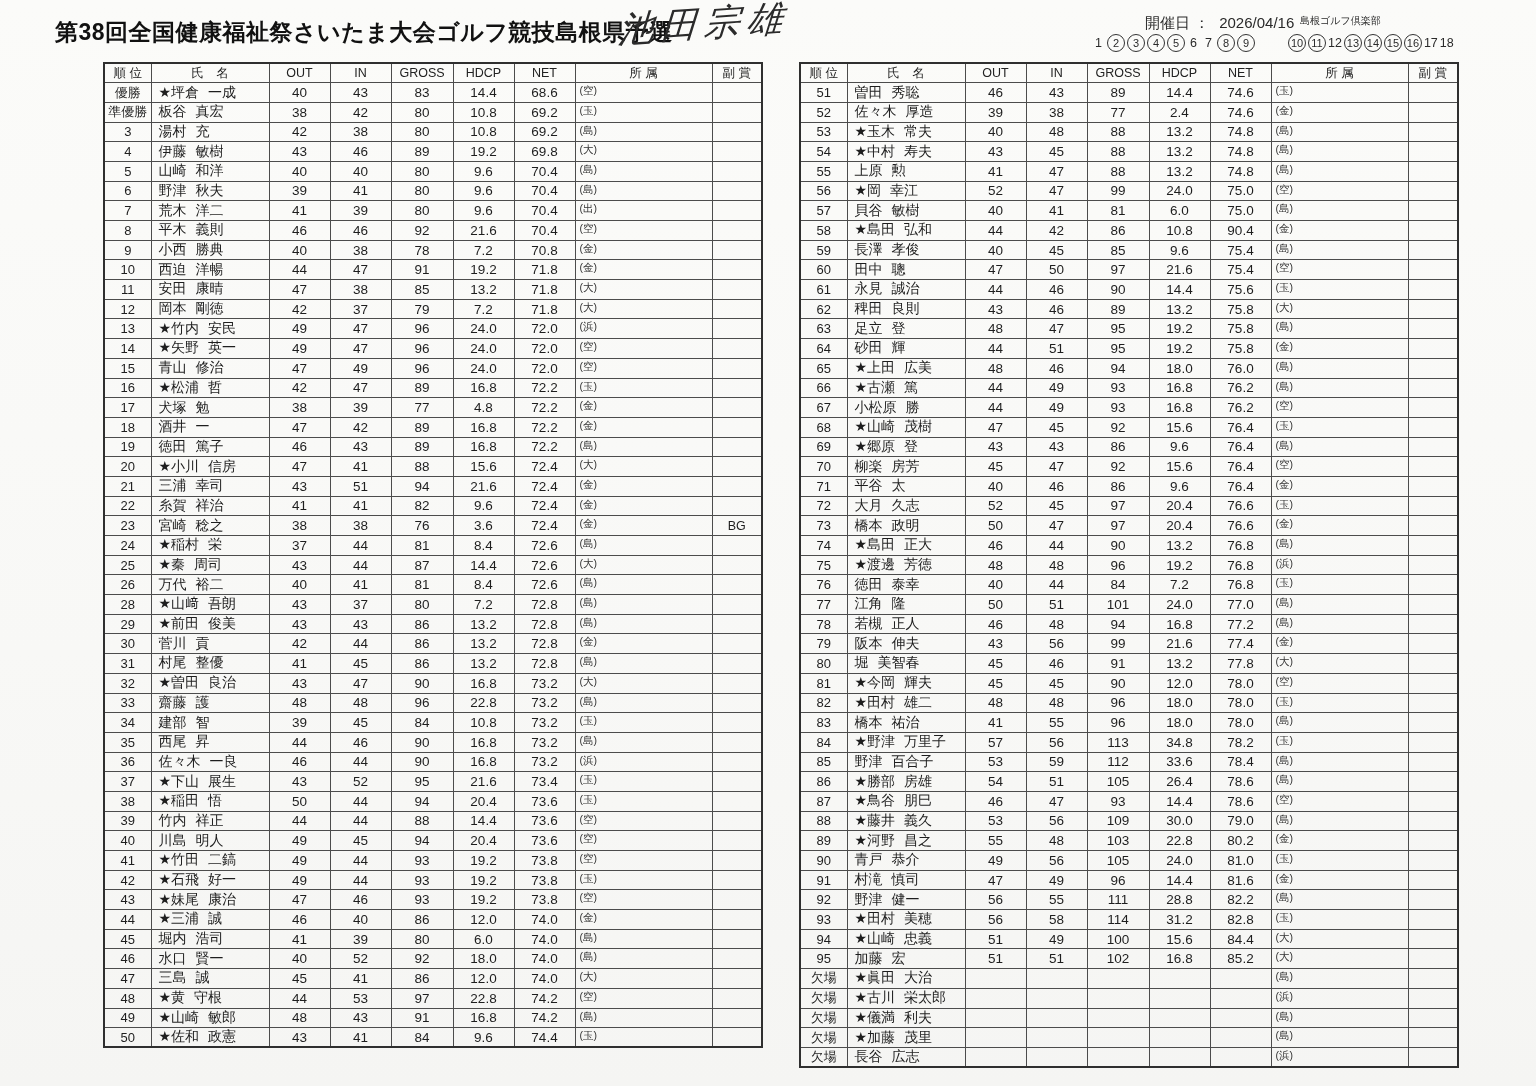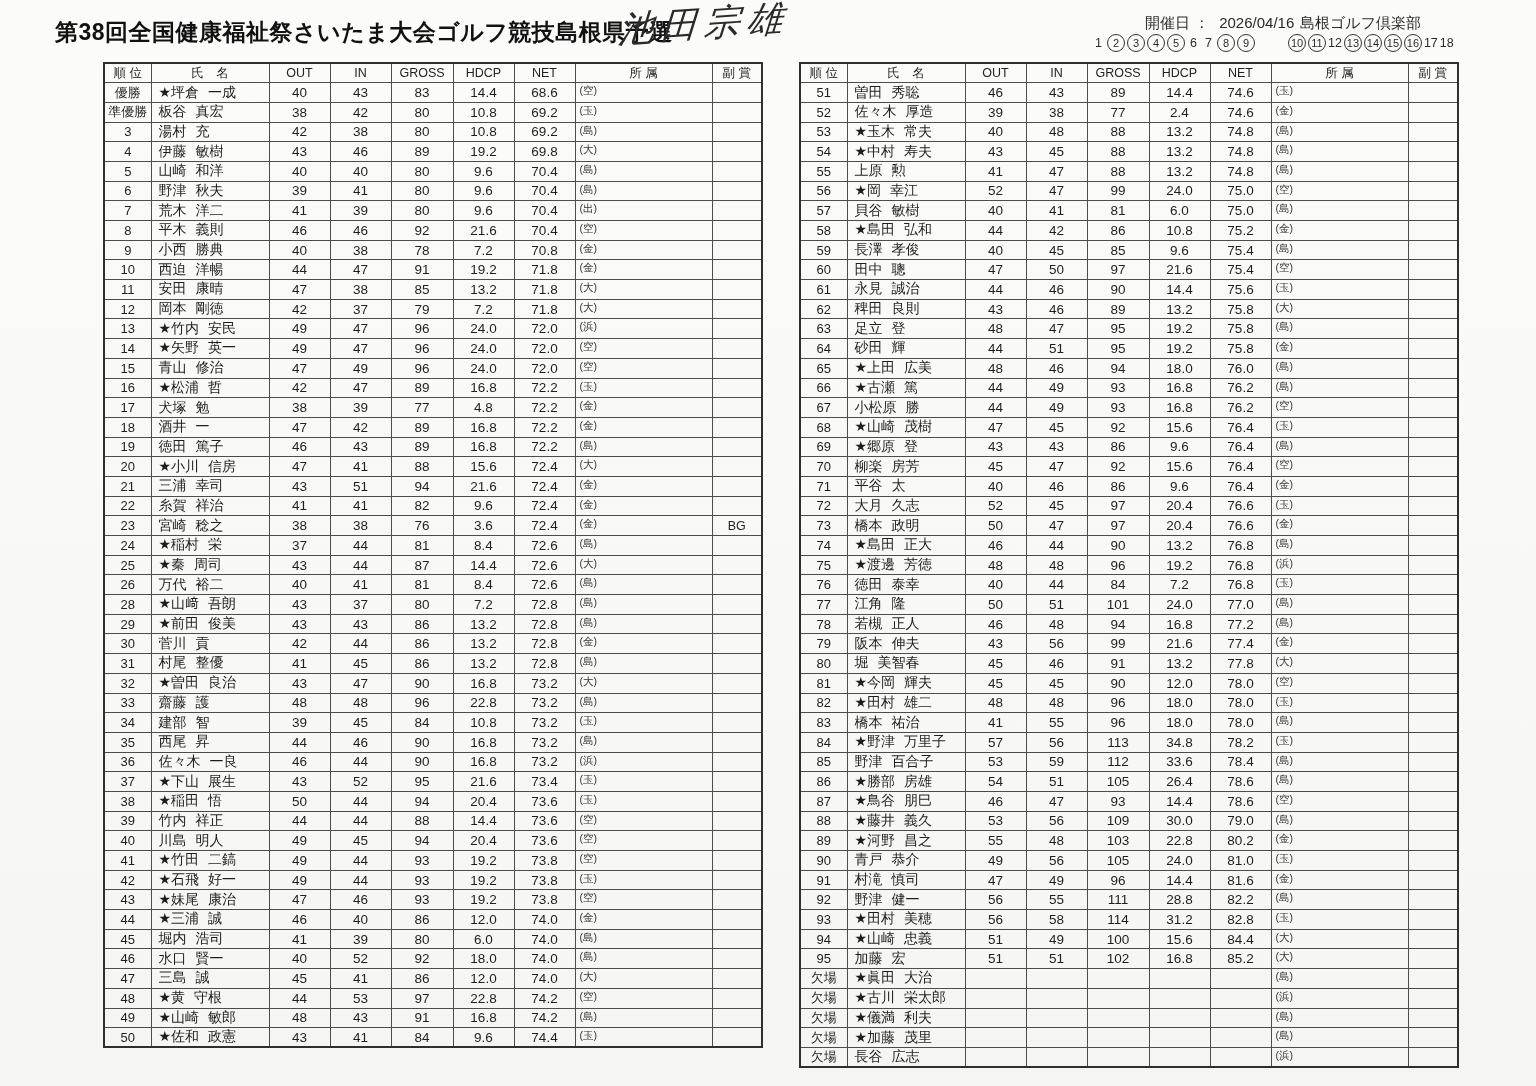--- a/index.html
+++ b/index.html
@@ -17,21 +17,21 @@
   .signature{
     position:absolute;left:618px;top:0px;
     font-family:"DejaVu Serif","Liberation Serif",serif;
     font-style:italic;font-weight:500;
     font-size:36px;letter-spacing:7px;color:#2b2b2b;
     transform:rotate(-4deg) skewX(-8deg);
     white-space:nowrap;
   }
   .hdr-date{position:absolute;left:1098px;top:14px;font-size:15px;color:#2a2a2a;white-space:nowrap;margin-left:47px;}
   .hdr-date .val{margin-left:10px;}
-  .hdr-club{position:absolute;left:1300px;top:14px;font-size:15px;color:#2a2a2a;white-space:nowrap;}
+  .hdr-club{position:absolute;left:1300px;top:14px;font-size:10px;color:#2a2a2a;white-space:nowrap;}
   .holes{position:absolute;top:34px;font-size:12.5px;color:#2a2a2a;display:flex;align-items:center;gap:2px;white-space:nowrap;}
   .holes-front{left:1092px;}
   .holes-back{left:1288px;}
   .hole{display:inline-flex;align-items:center;justify-content:center;min-width:13px;height:16px;line-height:16px;}
   .hole.circled{border:1.3px solid #333;border-radius:50%;width:16px;height:16px;font-size:11px;}
   .results{
     position:absolute;top:62px;
     border-collapse:collapse;table-layout:fixed;width:660px;
     border:2px solid #2f2f2f;
   }
@@ -758,21 +758,21 @@
         <td class="col-affil">(島)</td>
         <td class="col-prize"></td>
       </tr>
       <tr>
         <td class="col-rank">58</td>
         <td class="col-name">★島田 弘和</td>
         <td class="col-out">44</td>
         <td class="col-in">42</td>
         <td class="col-gross">86</td>
         <td class="col-hdcp">10.8</td>
-        <td class="col-net">75.2</td>
+        <td class="col-net">90.4</td>
         <td class="col-affil">(金)</td>
         <td class="col-prize"></td>
       </tr>
       <tr>
         <td class="col-rank">59</td>
         <td class="col-name">長澤 孝俊</td>
         <td class="col-out">40</td>
         <td class="col-in">45</td>
         <td class="col-gross">85</td>
         <td class="col-hdcp">9.6</td>

